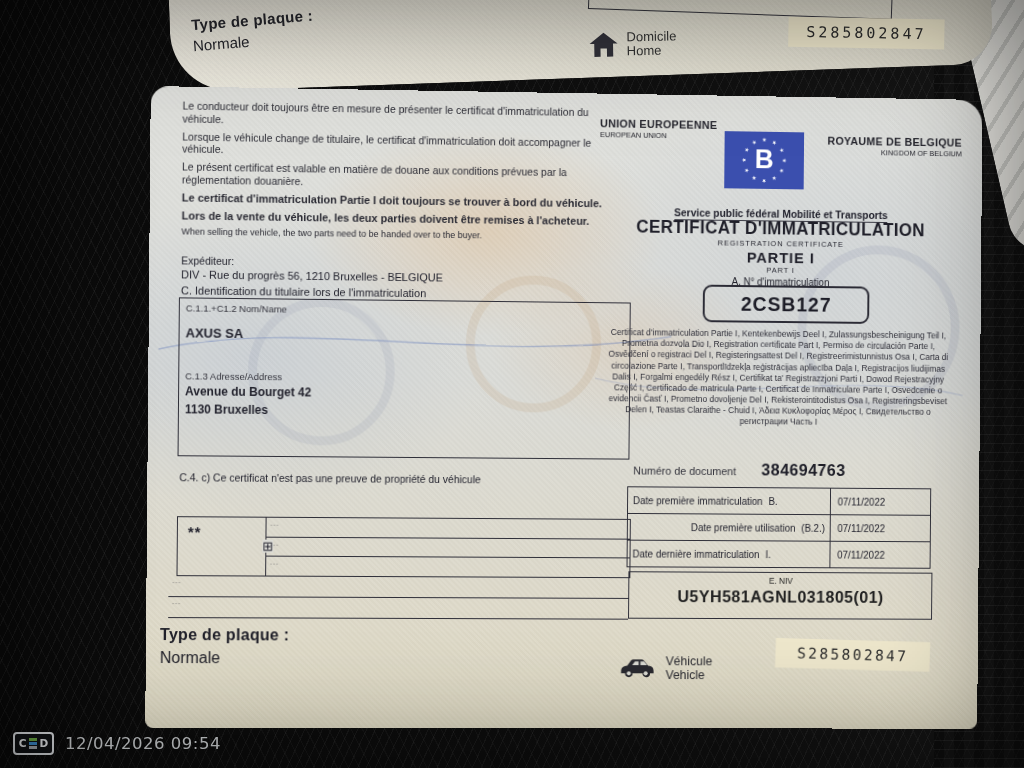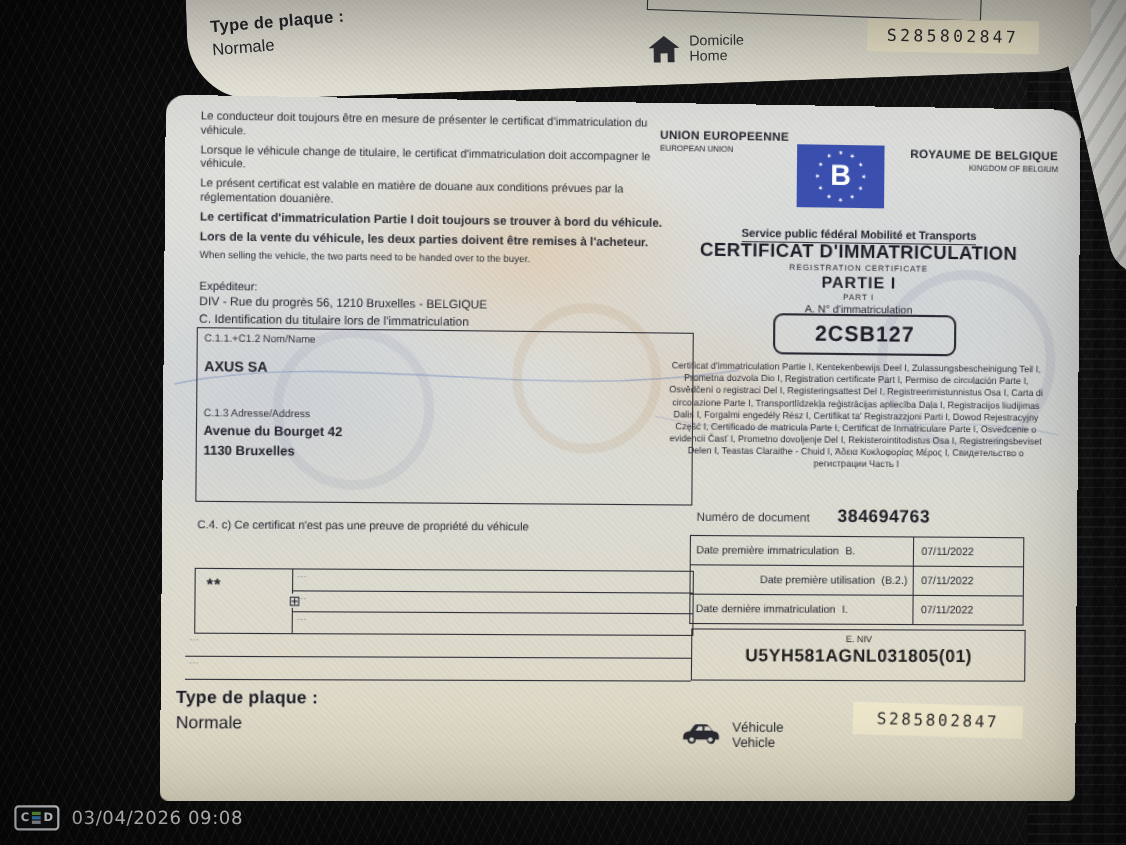--- a/index.html
+++ b/index.html
@@ -342,17 +342,17 @@
   <div class="statusbar">
     <div class="ced">
       <span class="l">C</span>
       <span class="cedbars">
           <i class="b1"></i>
           <i class="b2"></i>
           <i class="b3"></i>
         </span>
       <span class="l">D</span>
     </div>
-    <span class="timestamp">03/04/2026 09:08</span>
+    <span class="timestamp">12/04/2026 09:54</span>
   </div>
 
   <div class="vignette"></div>
 </div>
 
 </body></html>

